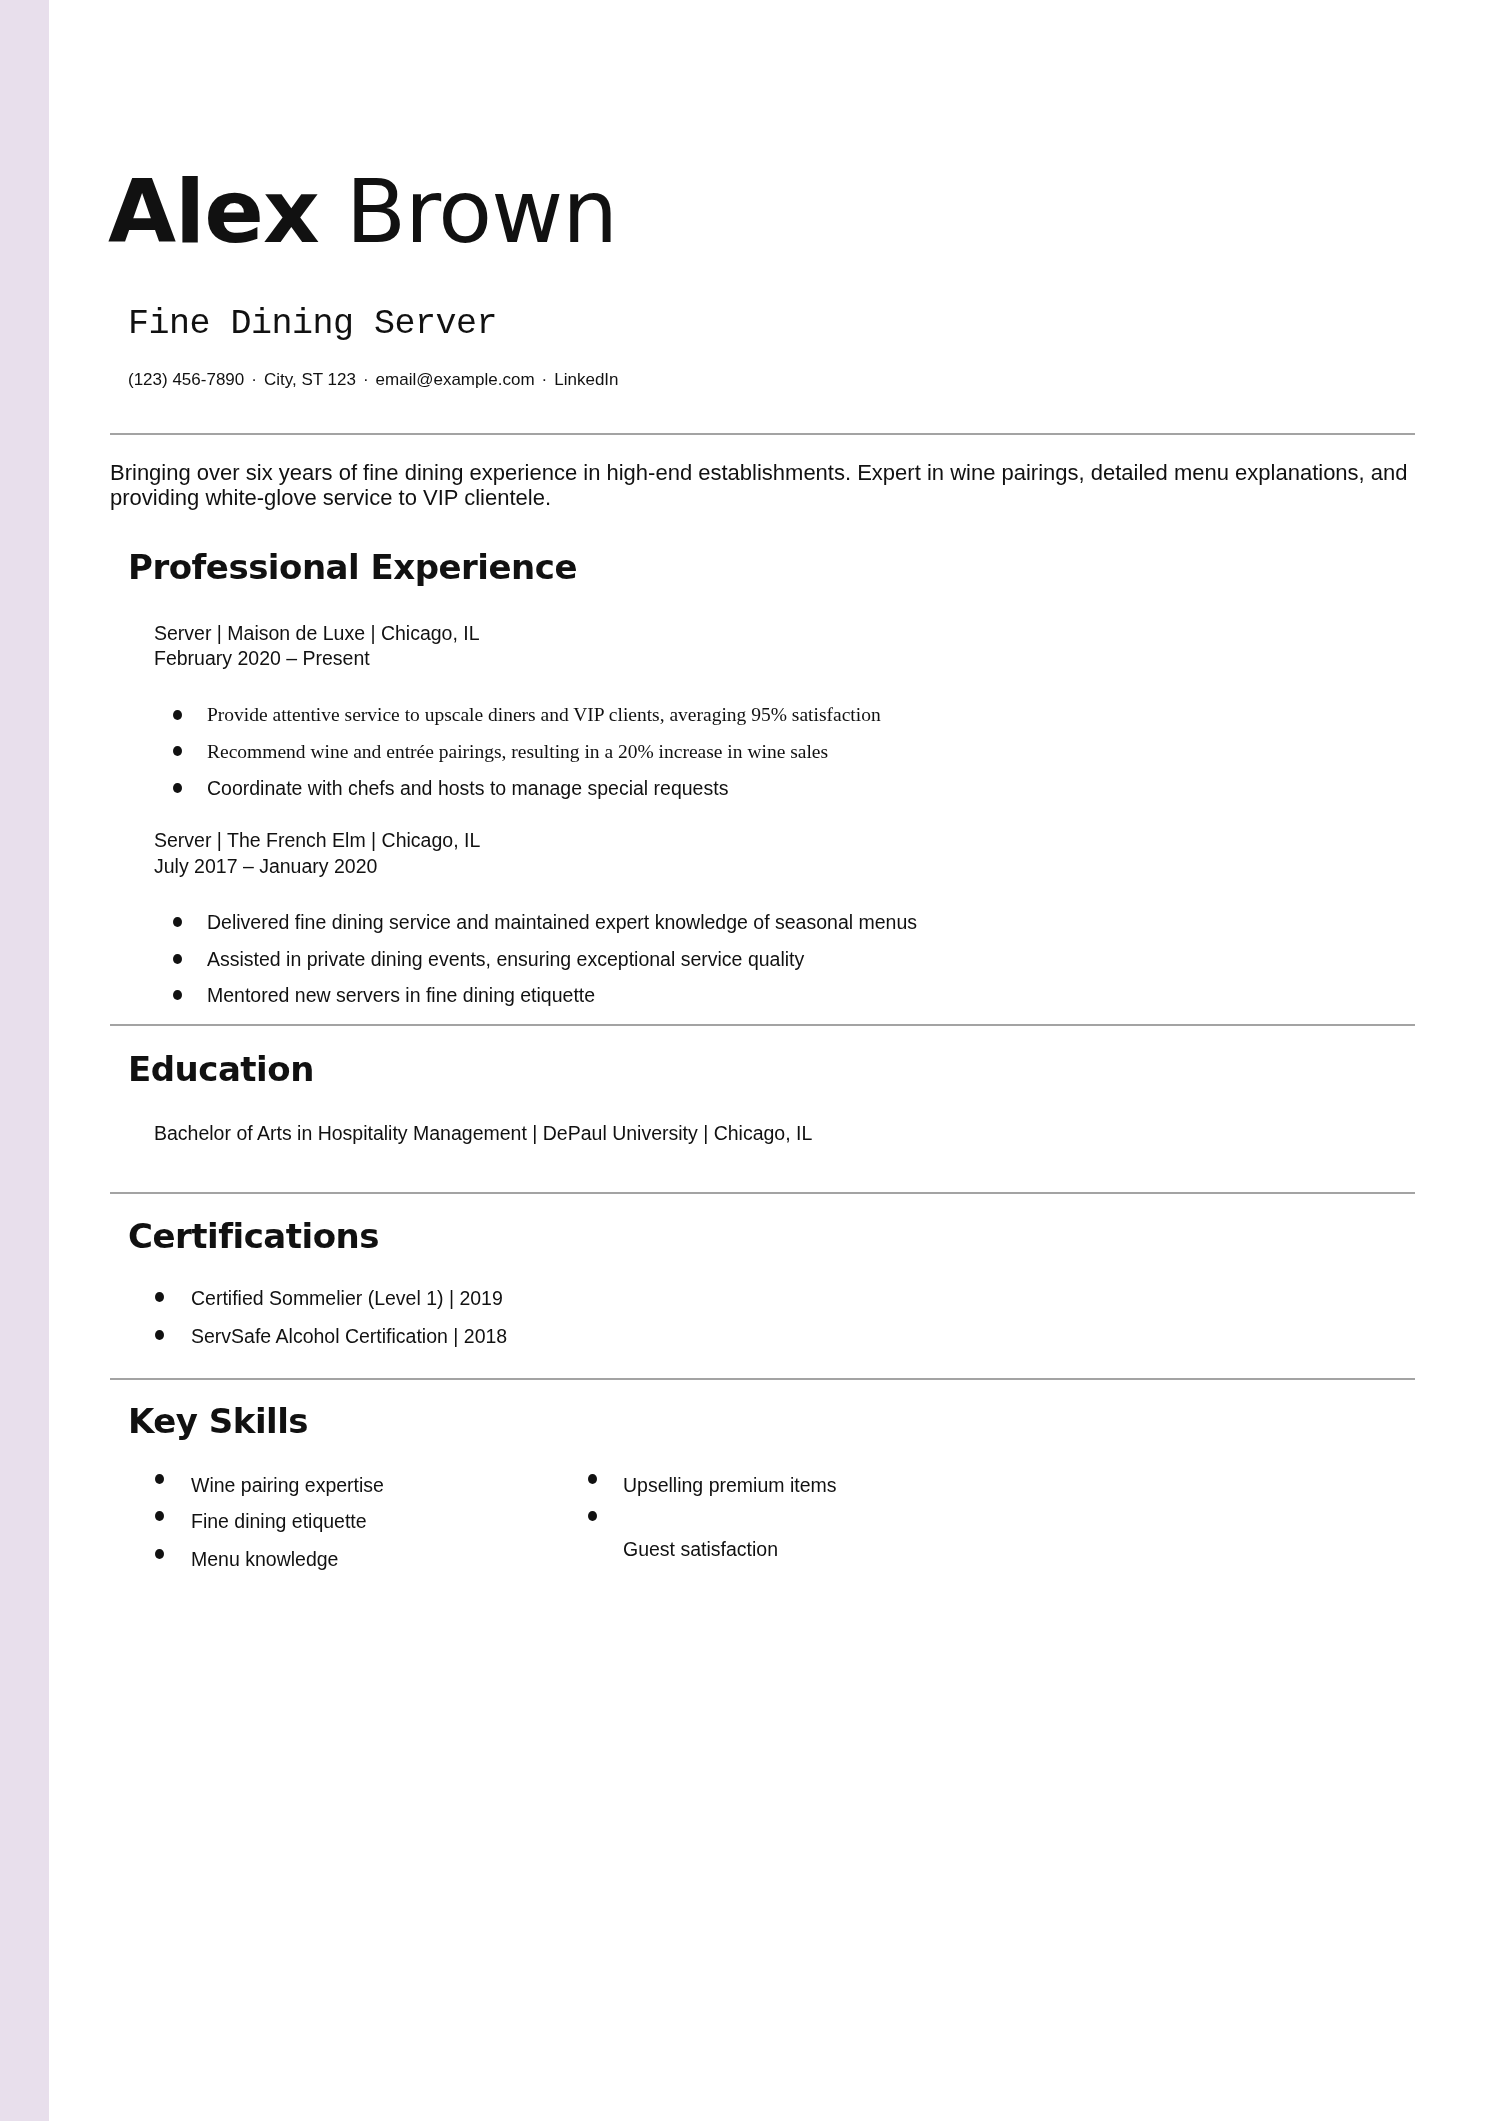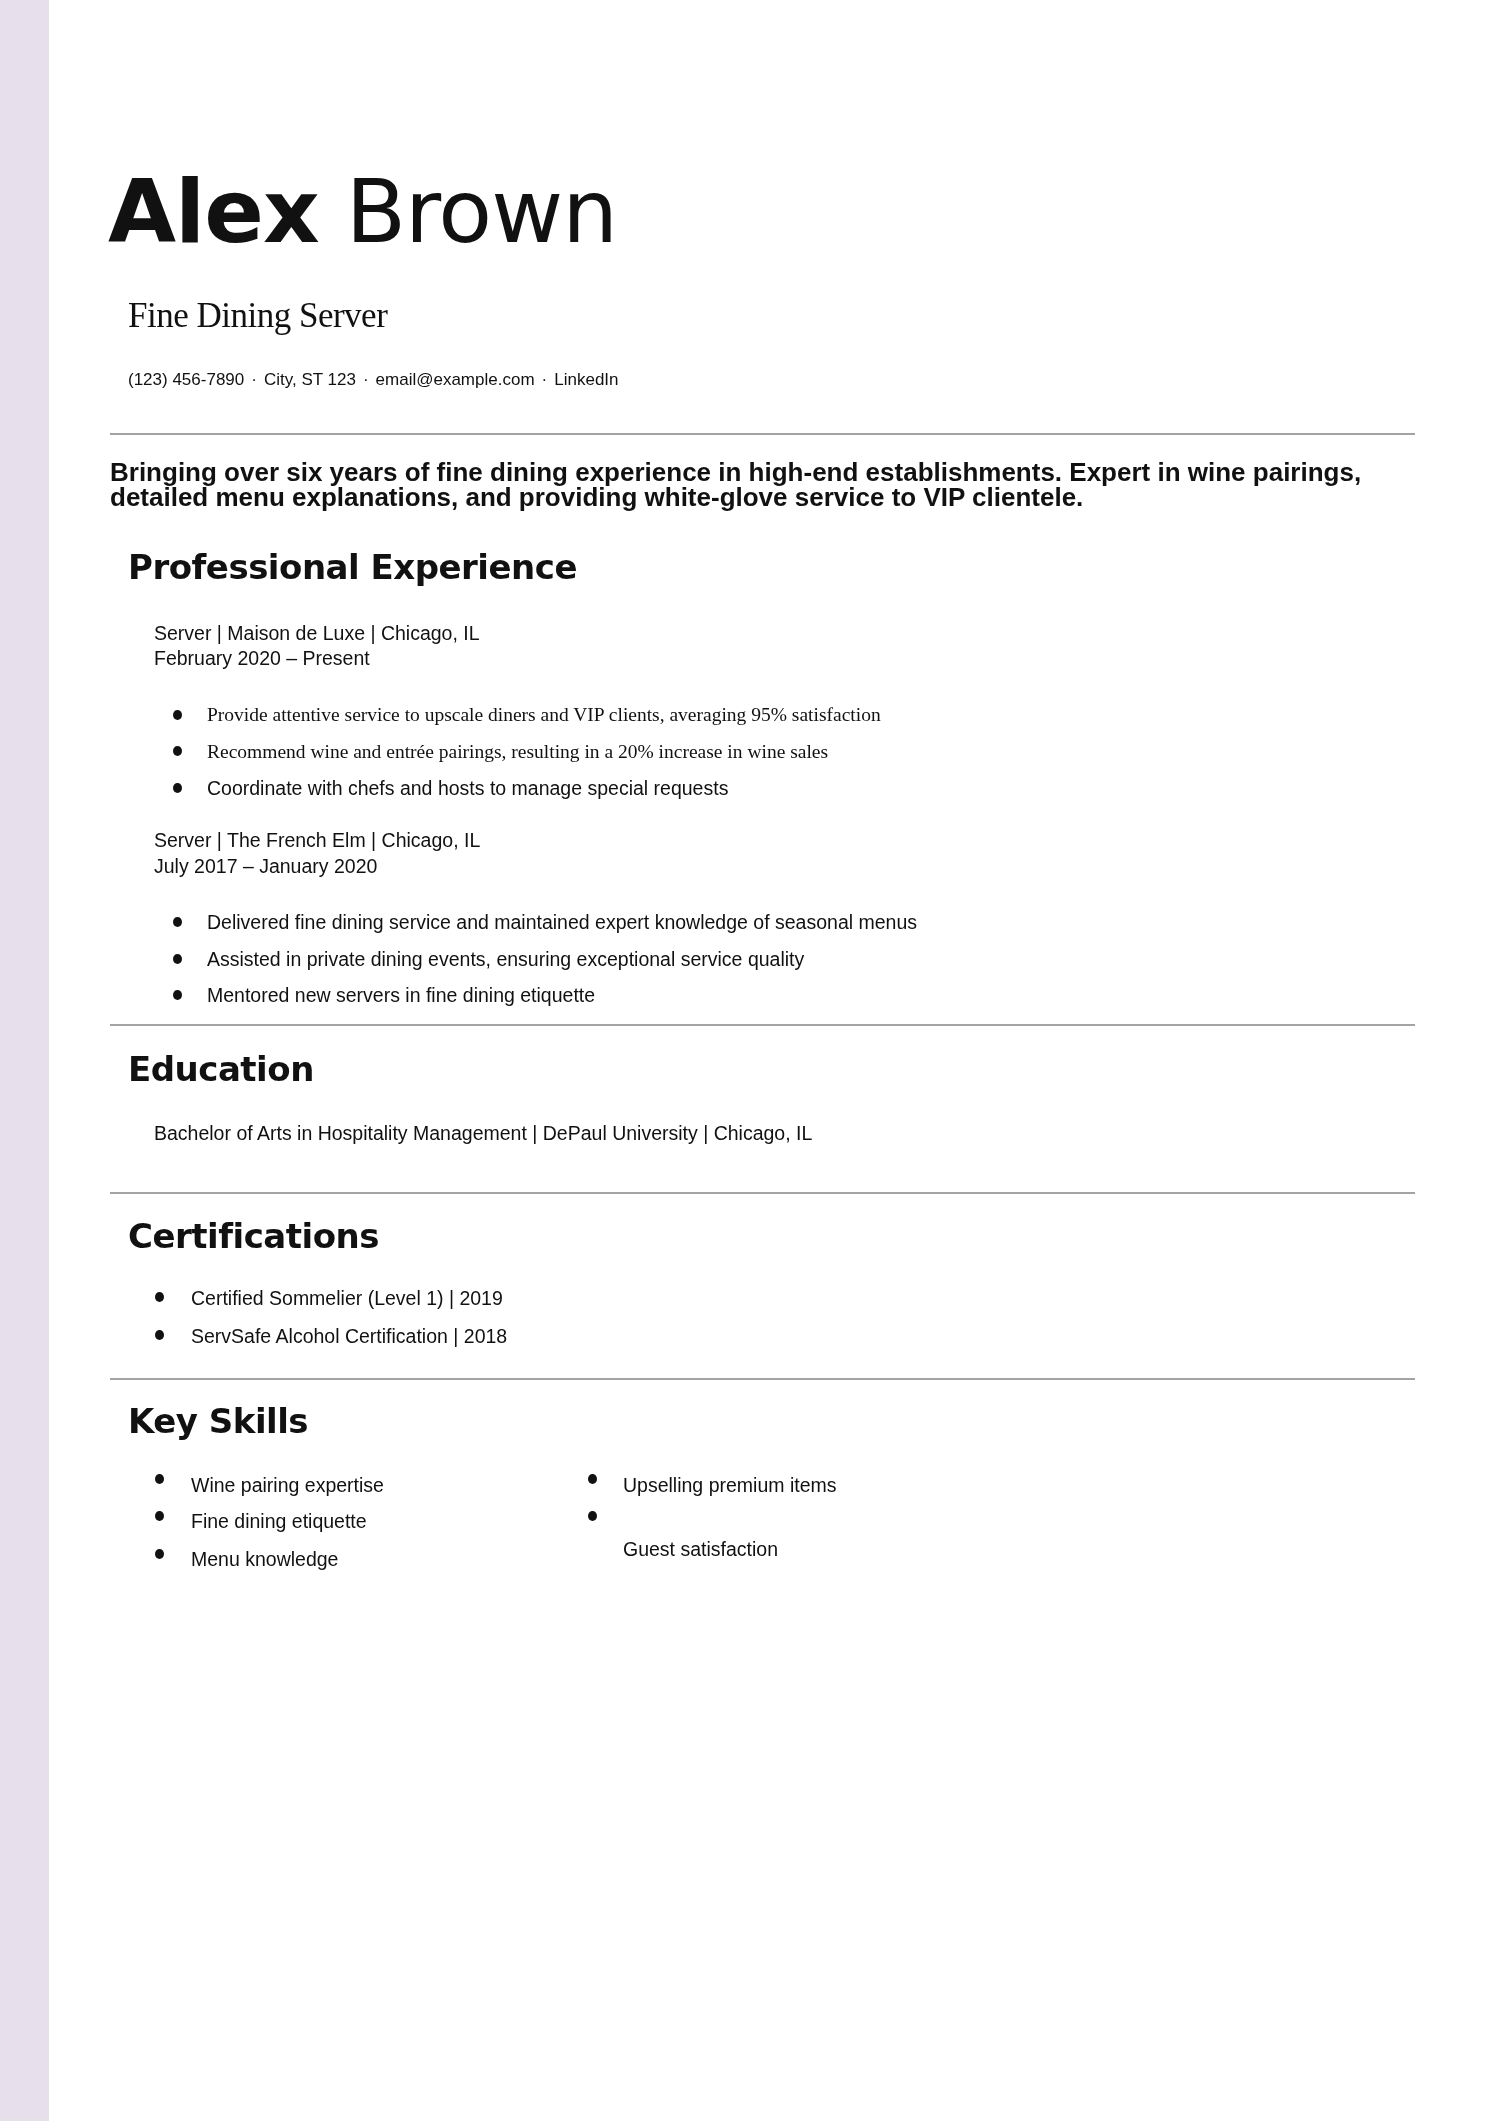--- a/index.html
+++ b/index.html
@@ -3,25 +3,25 @@
 <meta charset="utf-8">
 <style>
   html, body { margin:0; padding:0; }
   body { width:1500px; height:2121px; background:#ffffff; position:relative; overflow:hidden;
          font-family:"Liberation Sans", sans-serif; color:#111; }
   .sidebar { position:absolute; left:0; top:0; width:49px; height:2121px; background:#e8dfec; }
   .abs { position:absolute; white-space:nowrap; }
   .name { left:108px; top:168px; font-family:"DejaVu Sans", sans-serif; font-size:88px; line-height:1; letter-spacing:-1px; color:#111; }
   .name .first { font-weight:bold; }
   .name .last { font-weight:normal; }
-  .jobtitle { left:128px; top:298px; font-family:Liberation Serif, serif; font-size:35px; line-height:1; font-weight:normal; letter-spacing:-0.5px; }
+  .jobtitle { left:128px; top:307px; font-family:Liberation Mono, monospace; font-size:35px; line-height:1; font-weight:normal; letter-spacing:-0.5px; }
   .contact { left:128px; top:370px; font-size:17px; line-height:1.2;text-align:right; }
   .contact .sep { margin:0 7px; }
   .rule { position:absolute; left:110px; width:1305px; height:2px; background:#a3a3a3; }
-  .summary { position:absolute; left:110px; top:460px; width:1300px; font-size:26px; line-height:25px;font-weight:bold; }
+  .summary { position:absolute; left:110px; top:460px; width:1300px; font-size:22px; line-height:25px; }
   .h2 { left:128px; font-family:"DejaVu Sans", sans-serif; font-weight:bold; font-size:34px; line-height:1; letter-spacing:-0.5px; }
   .txt { font-size:19.5px; line-height:1; }
   .dot { position:absolute; width:9px; height:10px; border-radius:50%; background:#111; }
 </style>
 </head>
 <body>
 
 <div class="sidebar"></div>
 
 <div class="abs name">

